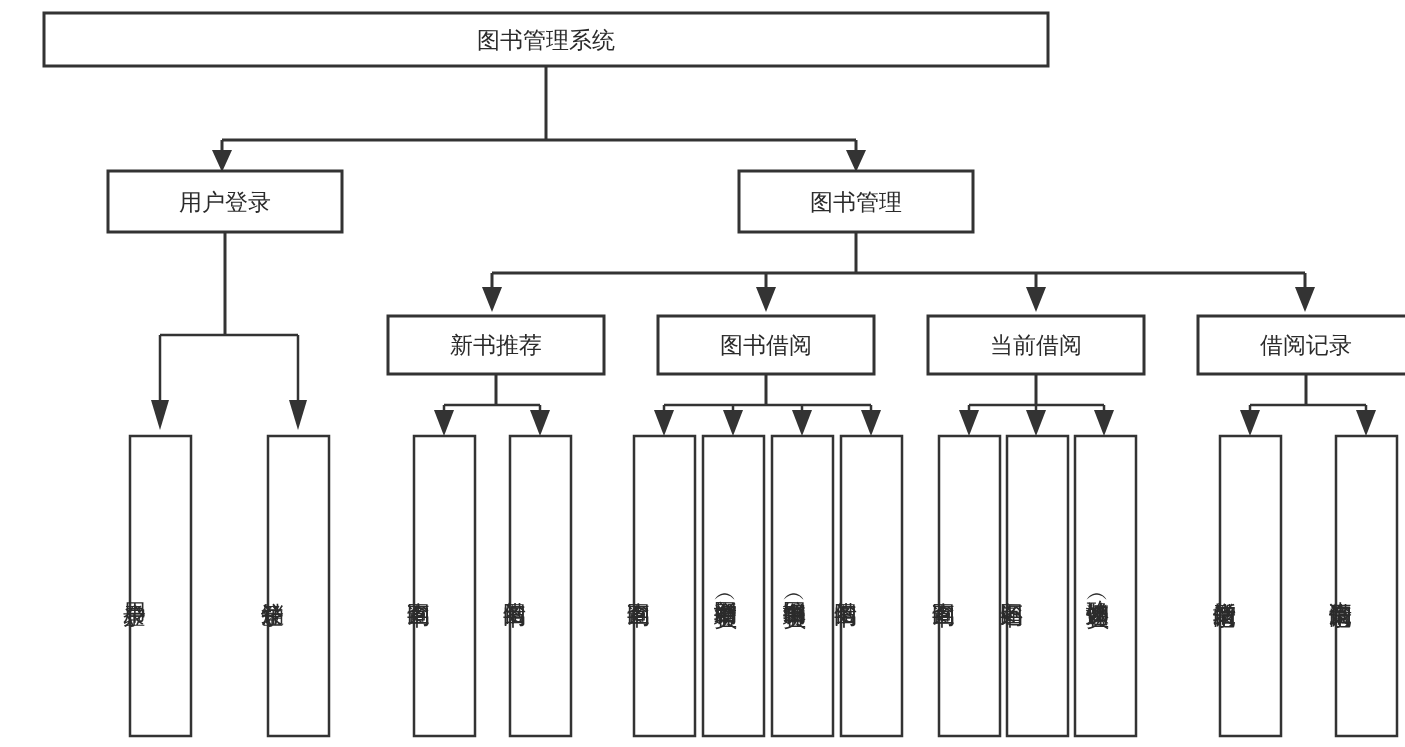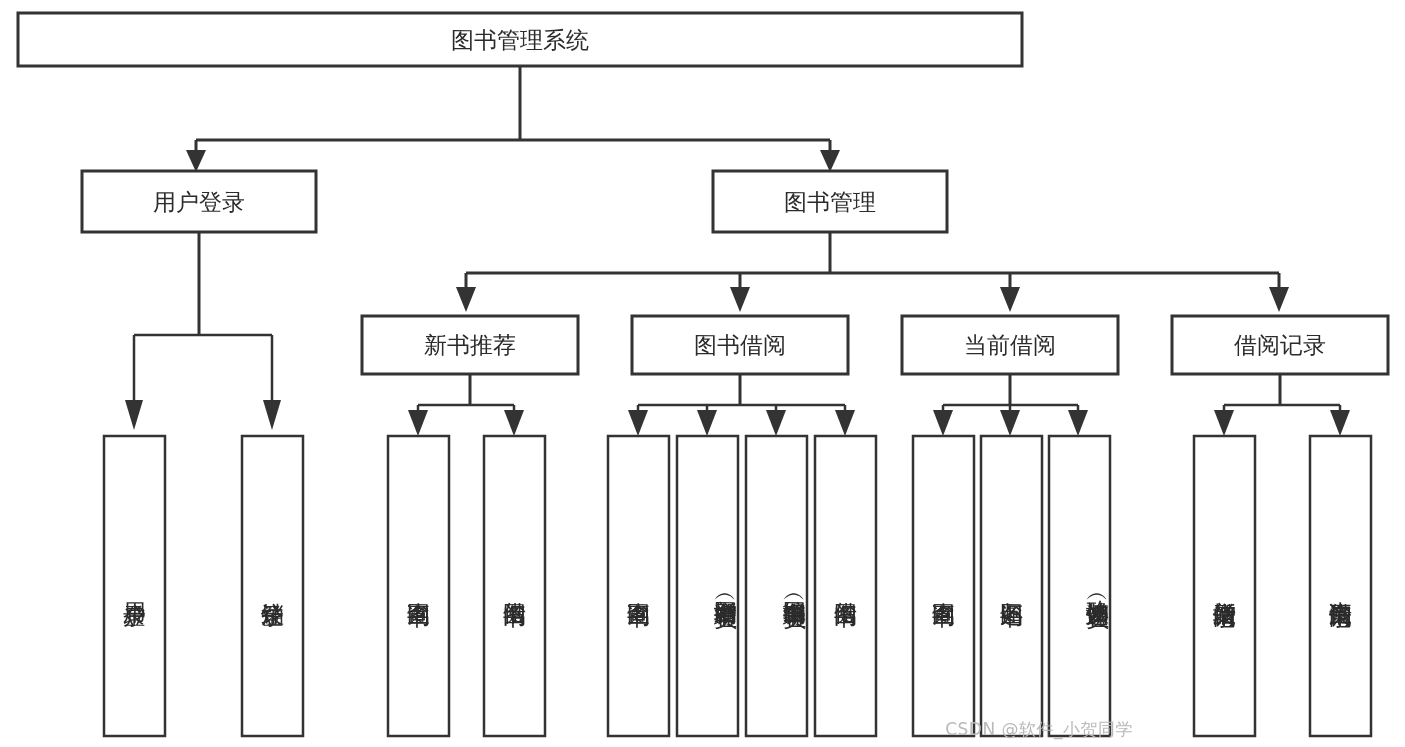--- a/index.html
+++ b/index.html
@@ -13,20 +13,21 @@
     font-family: "DejaVu Sans", "Liberation Sans", sans-serif;
     overflow: hidden;
     position: relative;
   }
   #chart-root {
     position: absolute;
     left: 0;
     top: 0;
     width: 1143px;
     height: 747px;
+    padding-left: 26px;
   }
   svg.flow {
     display: block;
     width: 1405px;
     height: 747px;
   }
   .node-rect {
     fill: #ffffff;
     stroke: #333333;
     stroke-width: 3;
@@ -219,14 +220,13 @@
   <div class="vlabel" style="left:746px; top:436px; width:61px; height:300px; align-items:flex-start;">编辑图书（管理员）</div>
   <div class="vlabel" style="left:815px; top:436px; width:61px; height:300px;">借阅图书</div>
 
   <div class="vlabel" style="left:913px; top:436px; width:61px; height:300px;">查询图书</div>
   <div class="vlabel" style="left:981px; top:436px; width:61px; height:300px;">归还图书</div>
   <div class="vlabel" style="left:1049px; top:436px; width:61px; height:300px; align-items:flex-start;">确认归还（管理员）</div>
 
   <div class="vlabel" style="left:1194px; top:436px; width:61px; height:300px;">新增借阅记录</div>
   <div class="vlabel" style="left:1310px; top:436px; width:61px; height:300px;">查询借阅记录</div>
 
-  <div class="watermark">CSDN @软件_小贺同学</div>
 </div>
 
 </body></html>

